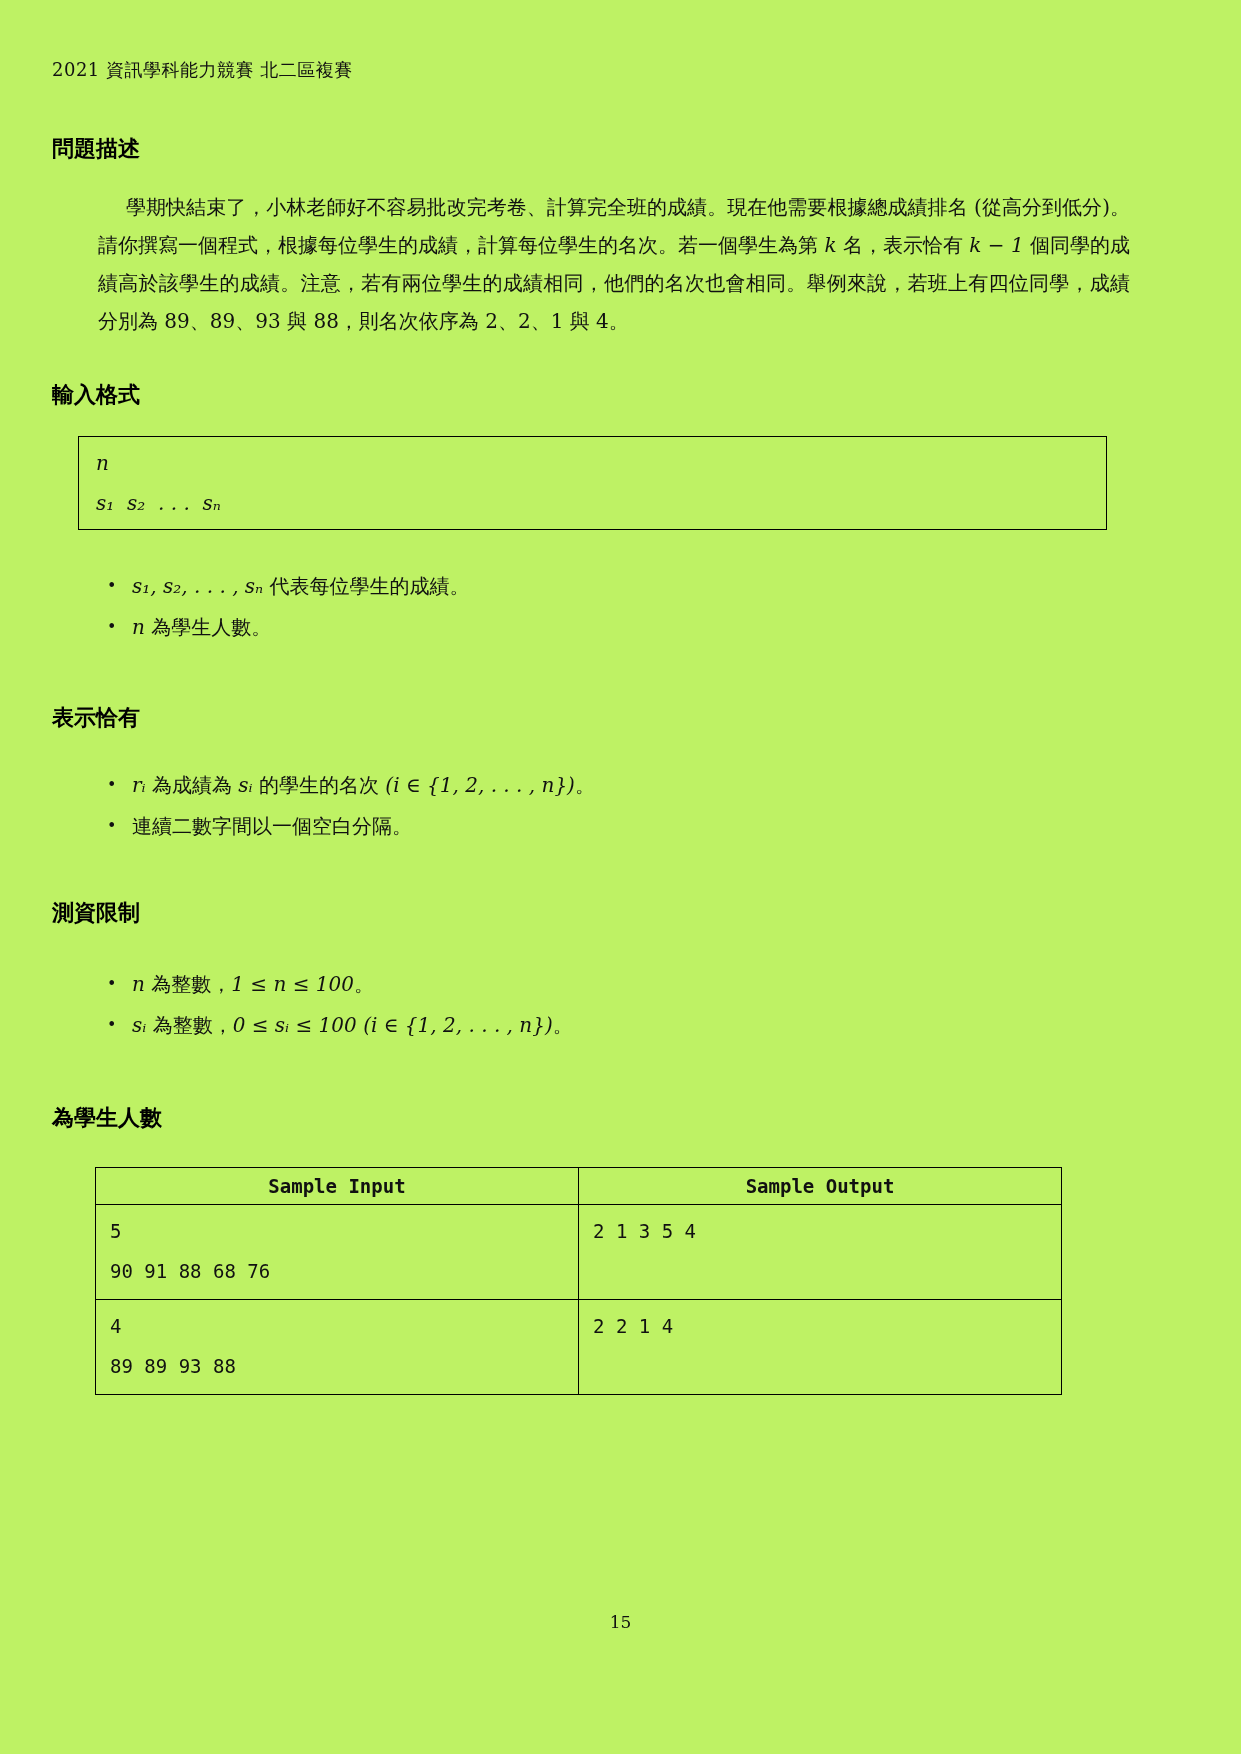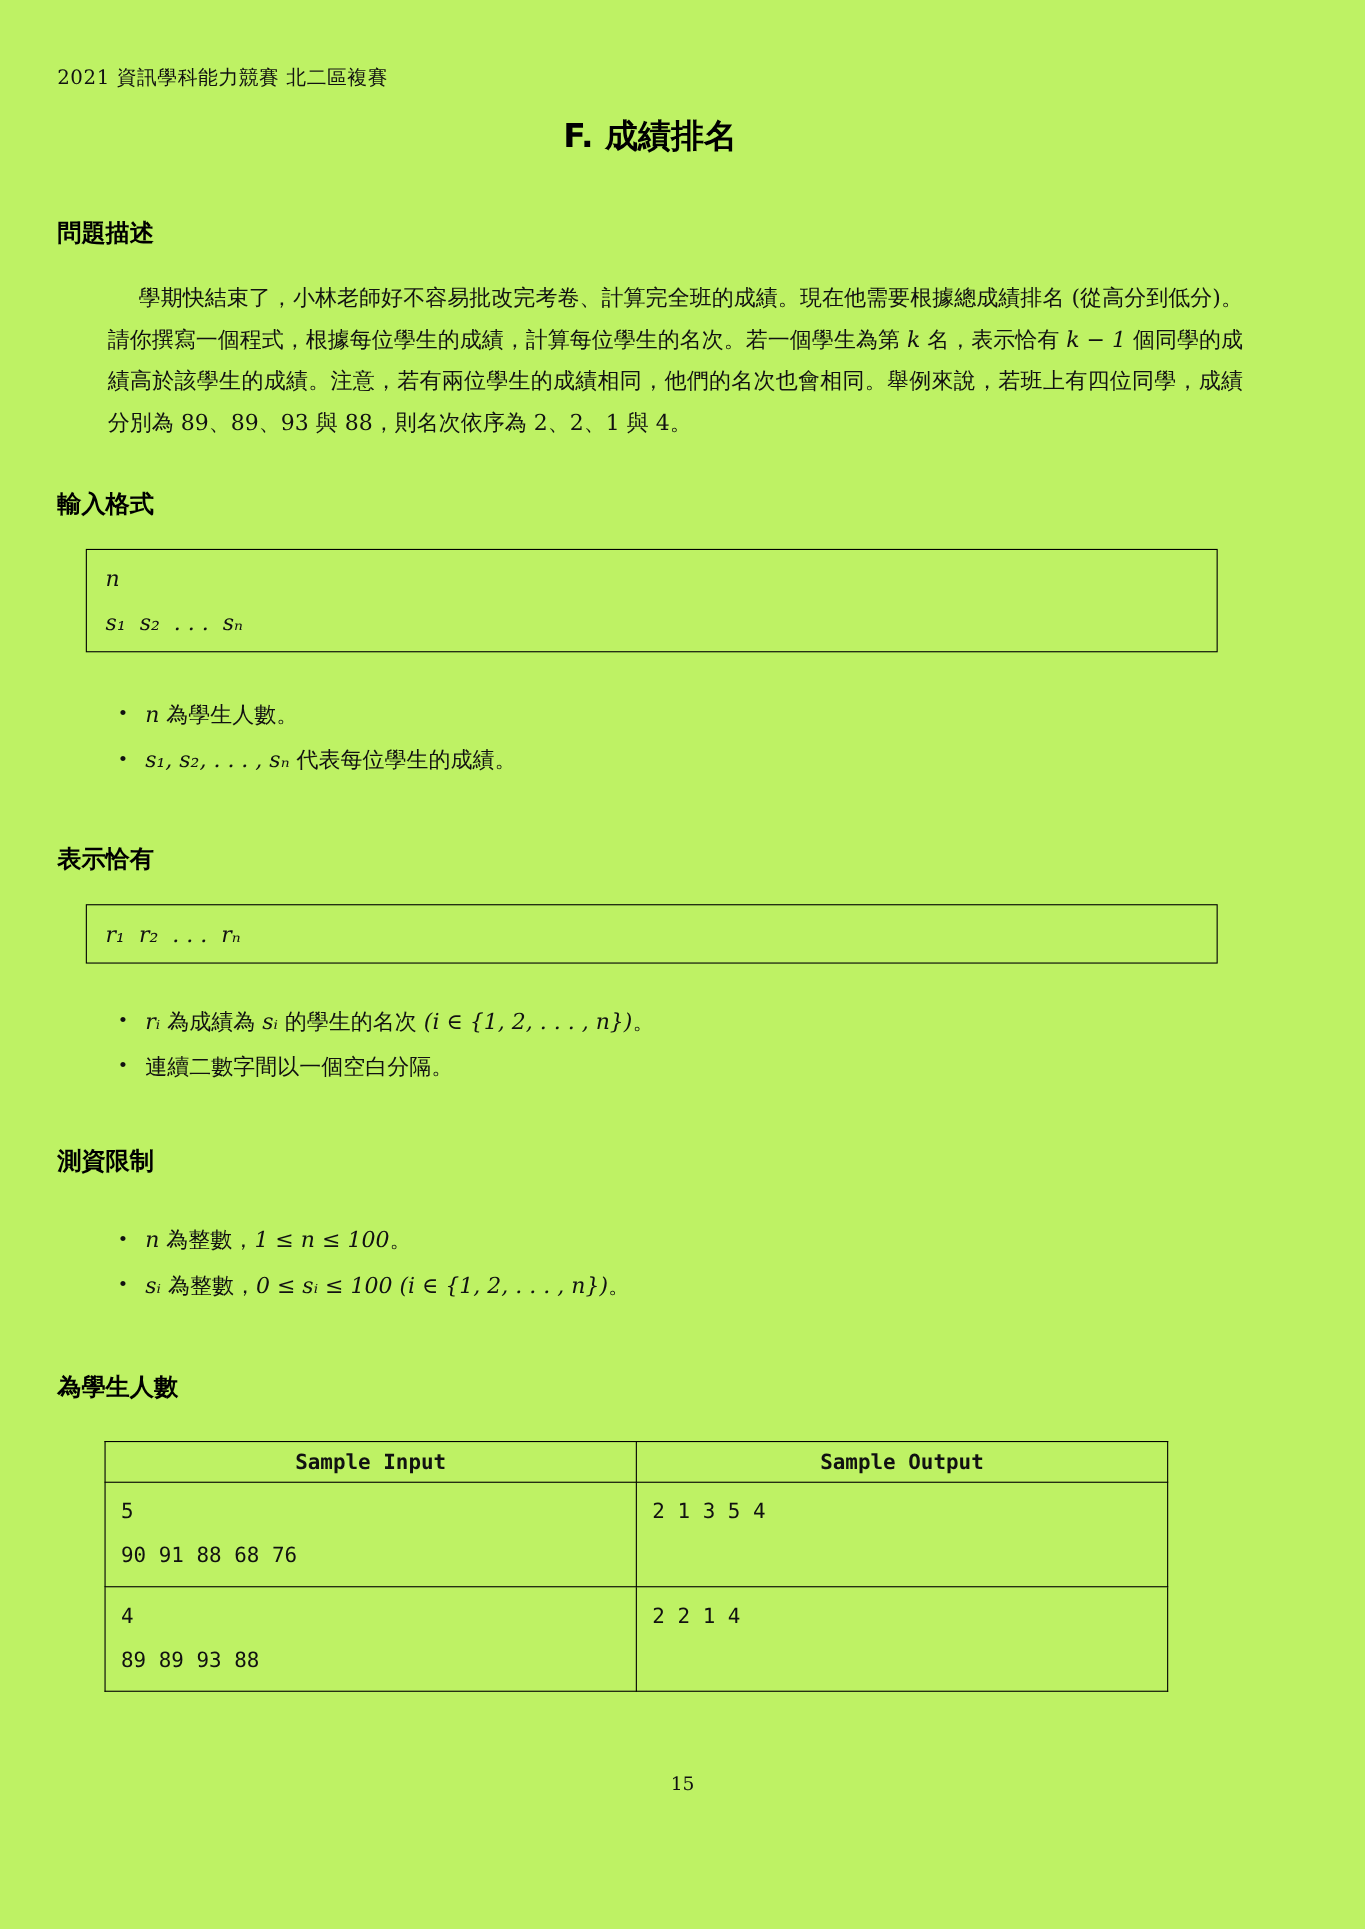--- a/index.html
+++ b/index.html
@@ -121,43 +121,39 @@
     color: #111111;
   }
 </style>
 </head>
 <body>
 
 <div class="page">
 
   <div class="doc-header">2021 資訊學科能力競賽 北二區複賽</div>
 
-  <div class="doc-title">F. 成績排名</div>
 
   <div class="section-heading h-problem">問題描述</div>
 
   <p class="body-par"><span class="seg-text">學期快結束了，小林老師好不容易批改完考卷、計算完全班的成績。現在他需要根據總成績排名 (從高分到低分)。請你撰寫一個程式，根據每位學生的成績，計算每位學生的名次。若一個學生為第 </span><span class="seg-math">k</span><span class="seg-text"> 名，表示恰有 </span><span class="seg-math">k − 1</span><span class="seg-text"> 個同學的成績高於該學生的成績。注意，若有兩位學生的成績相同，他們的名次也會相同。舉例來說，若班上有四位同學，成績分別為 89、89、93 與 88，則名次依序為 2、2、1 與 4。</span></p>
 
   <div class="section-heading h-input">輸入格式</div>
 
   <div class="code-box">
       <div class="bound-line">n</div>
       <div class="bound-line">s₁  s₂  . . .  sₙ</div>
     </div>
 
   <ul class="bullets">
+    <li><span class="seg-math">s₁, s₂, . . . , sₙ</span><span class="seg-text"> 代表每位學生的成績。</span></li>
     <li><span class="seg-math">n</span><span class="seg-text"> 為學生人數。</span></li>
-    <li><span class="seg-math">s₁, s₂, . . . , sₙ</span><span class="seg-text"> 代表每位學生的成績。</span></li>
   </ul>
 
   <div class="section-heading h-output">表示恰有</div>
 
-  <div class="code-box">
-      <div class="bound-line">r₁  r₂  . . .  rₙ</div>
-    </div>
 
   <ul class="bullets tight">
     <li><span class="seg-math">rᵢ</span><span class="seg-text"> 為成績為 </span><span class="seg-math">sᵢ</span><span class="seg-text"> 的學生的名次 </span><span class="seg-math">(i ∈ {1, 2, . . . , n})</span><span class="seg-text">。</span></li>
     <li><span class="seg-text">連續二數字間以一個空白分隔。</span></li>
   </ul>
 
   <div class="section-heading h-limits">測資限制</div>
 
   <ul class="bullets">
     <li><span class="seg-math">n</span><span class="seg-text"> 為整數，</span><span class="seg-math">1 ≤ n ≤ 100</span><span class="seg-text">。</span></li>

